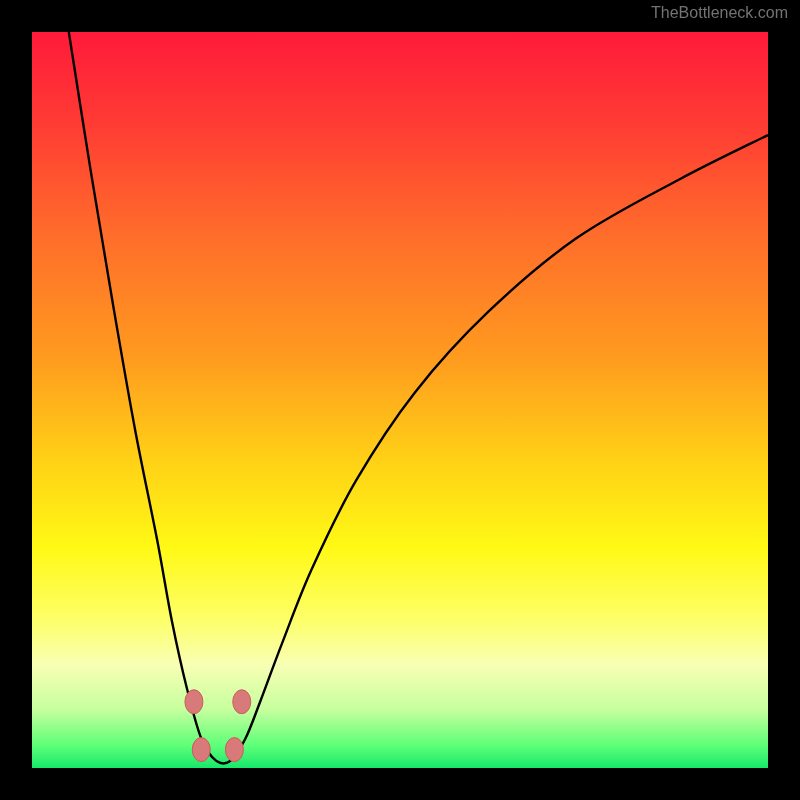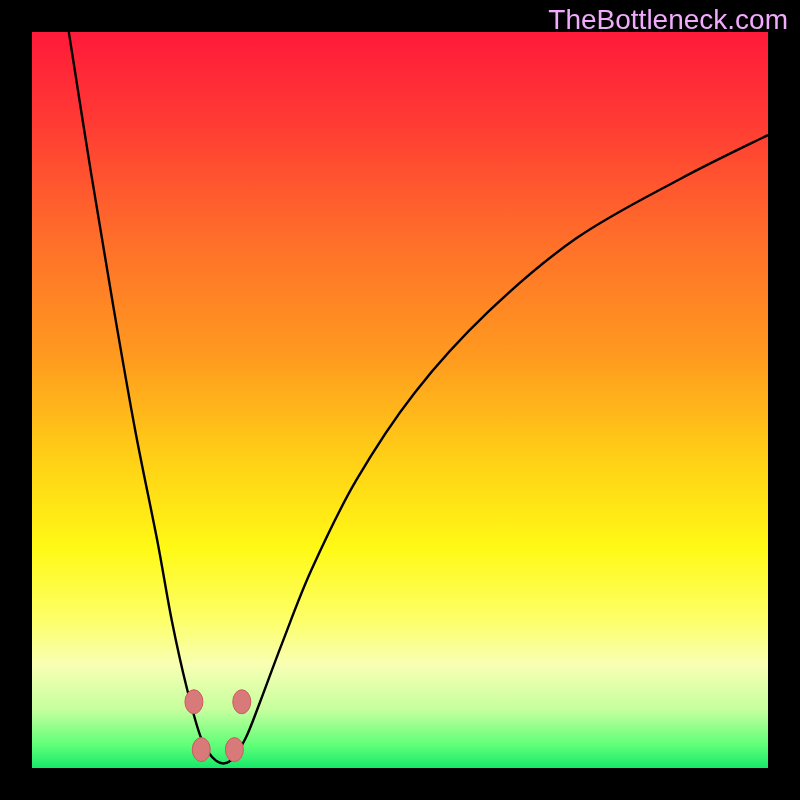--- a/index.html
+++ b/index.html
@@ -28,22 +28,22 @@
   }
   .gradient {
     position: absolute;
     inset: 0;
   }
   .watermark {
     position: absolute;
     top: 4px;
     right: 12px;
     font-family: Arial, Helvetica, sans-serif;
-    font-size: 28px;
-    color: #f0abfc;
+    font-size: 16px;
+    color: #737373;
     letter-spacing: 0px;
   }
   svg {
     position: absolute;
     inset: 0;
   }
 </style>
 </head>
 <body>
 

